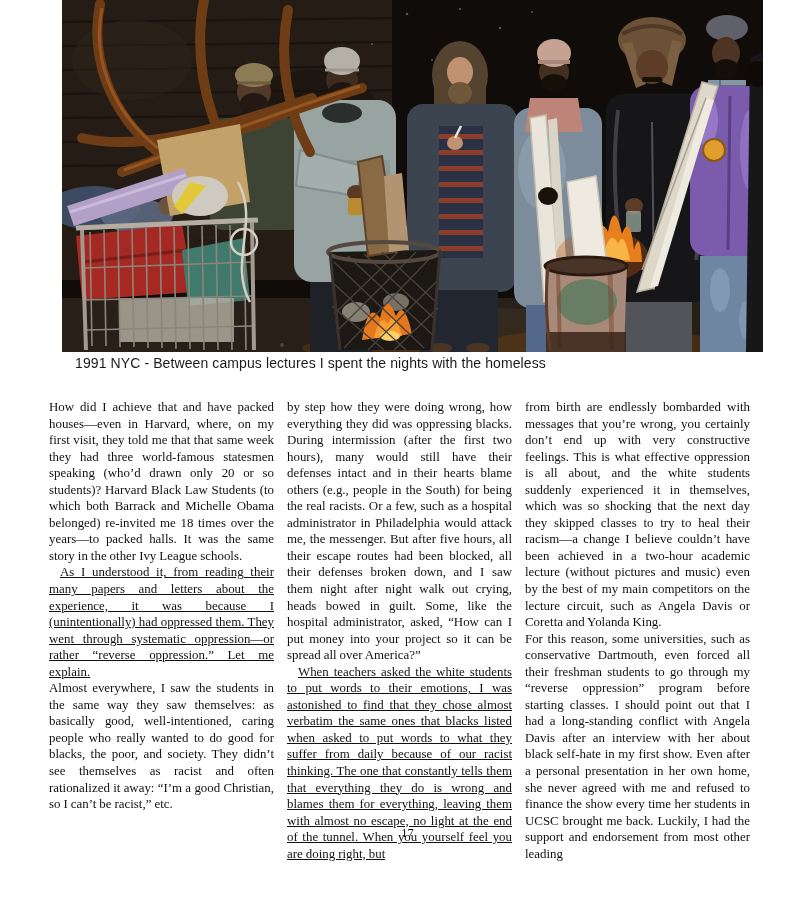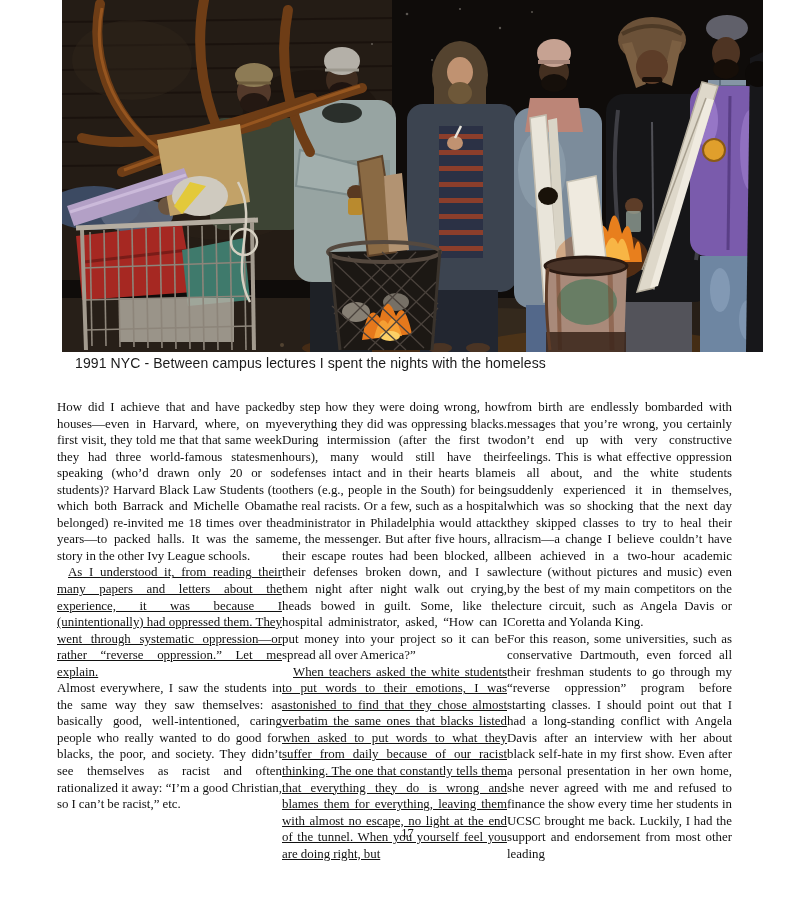--- a/index.html
+++ b/index.html
@@ -7,21 +7,21 @@
     position:relative; width:805px; height:900px; background:#ffffff;
     overflow:hidden; font-family:"Liberation Serif", serif; color:#111;
   }
   .photo { position:absolute; left:62px; top:0; width:701px; height:352px; }
   .photo svg { display:block; width:701px; height:352px; }
   .caption {
     position:absolute; left:75px; top:355px;
     font-family:"Liberation Sans", sans-serif; font-size:14px; color:#1b1b1b;
     letter-spacing:0.1px;
   }
-  .columns { position:absolute; left:57px; top:399px; width:701px; display:flex; }
+  .columns { position:absolute; left:49px; top:399px; width:701px; display:flex; gap:13px; }
   .col {
     width:225px; text-align:justify; font-size:12.9px; line-height:16.55px;
     hyphens:auto; -webkit-hyphens:auto; word-spacing:-0.2px;
   }
   .col p { margin:0; }
   .col p.indent { text-indent:11px;text-decoration:underline; }
   .page-number {
     position:absolute; left:57px; top:826px; width:701px; text-align:center;
     font-size:12.5px; color:#111;
   }

